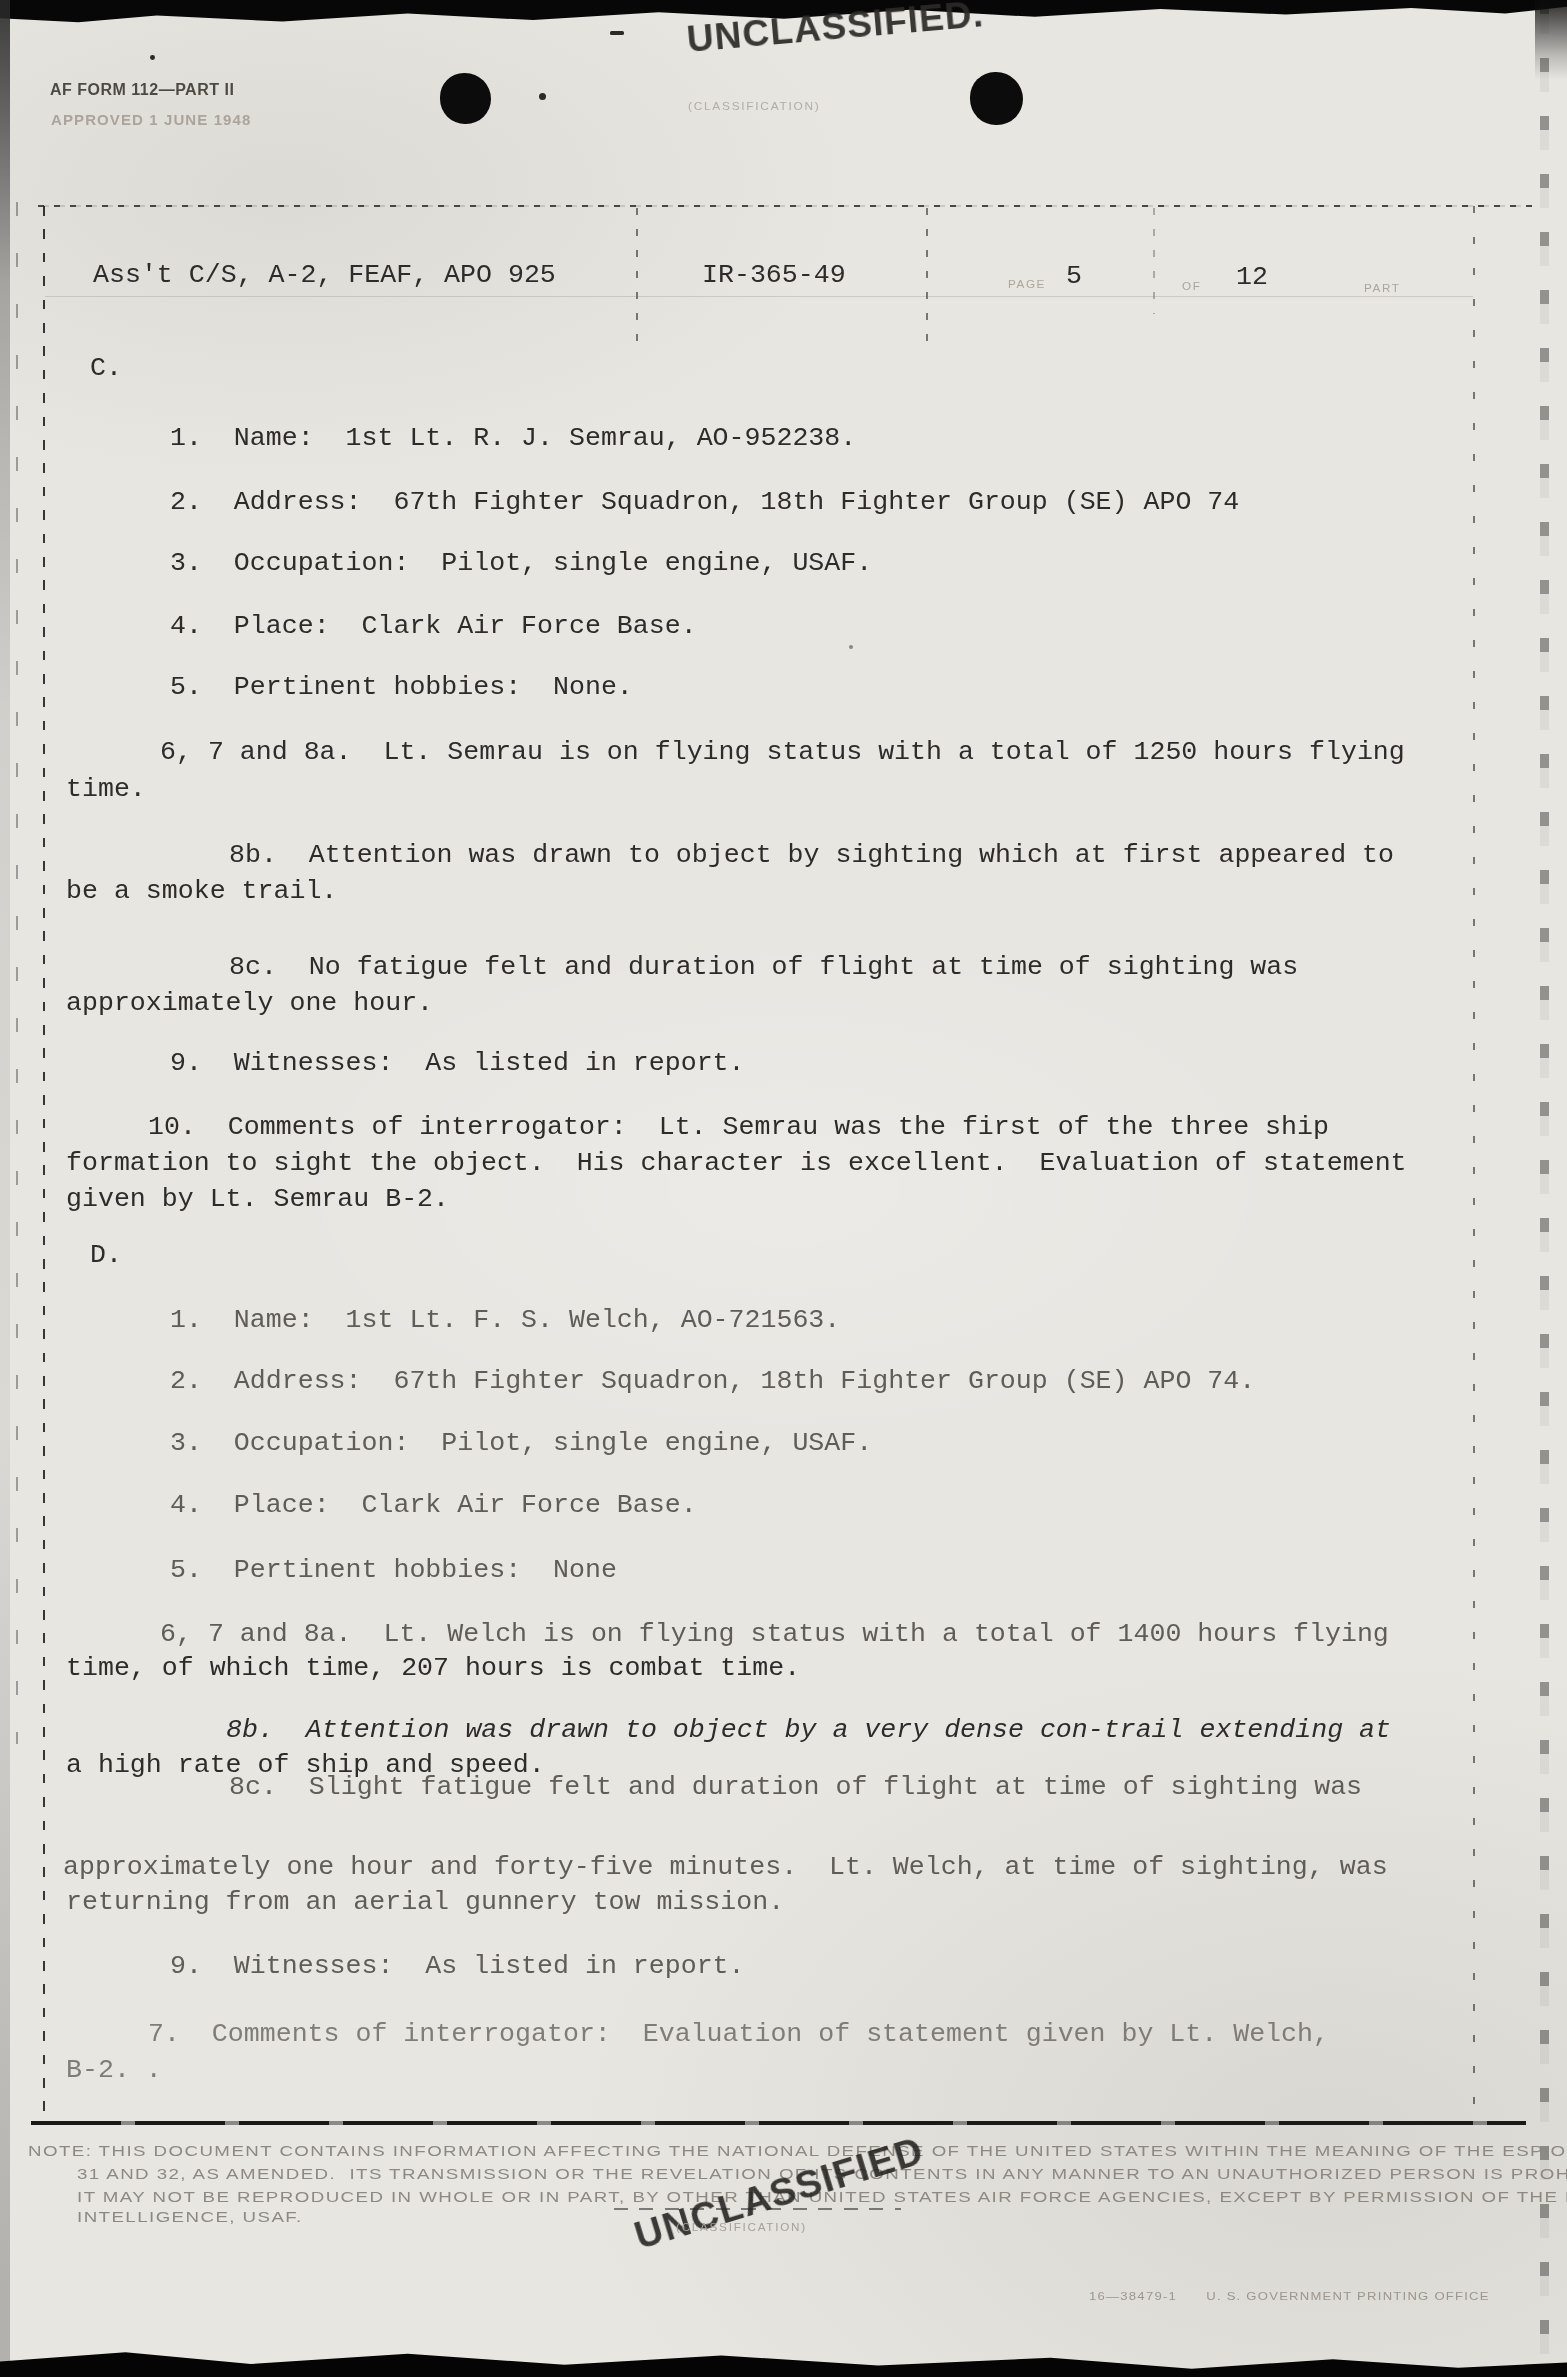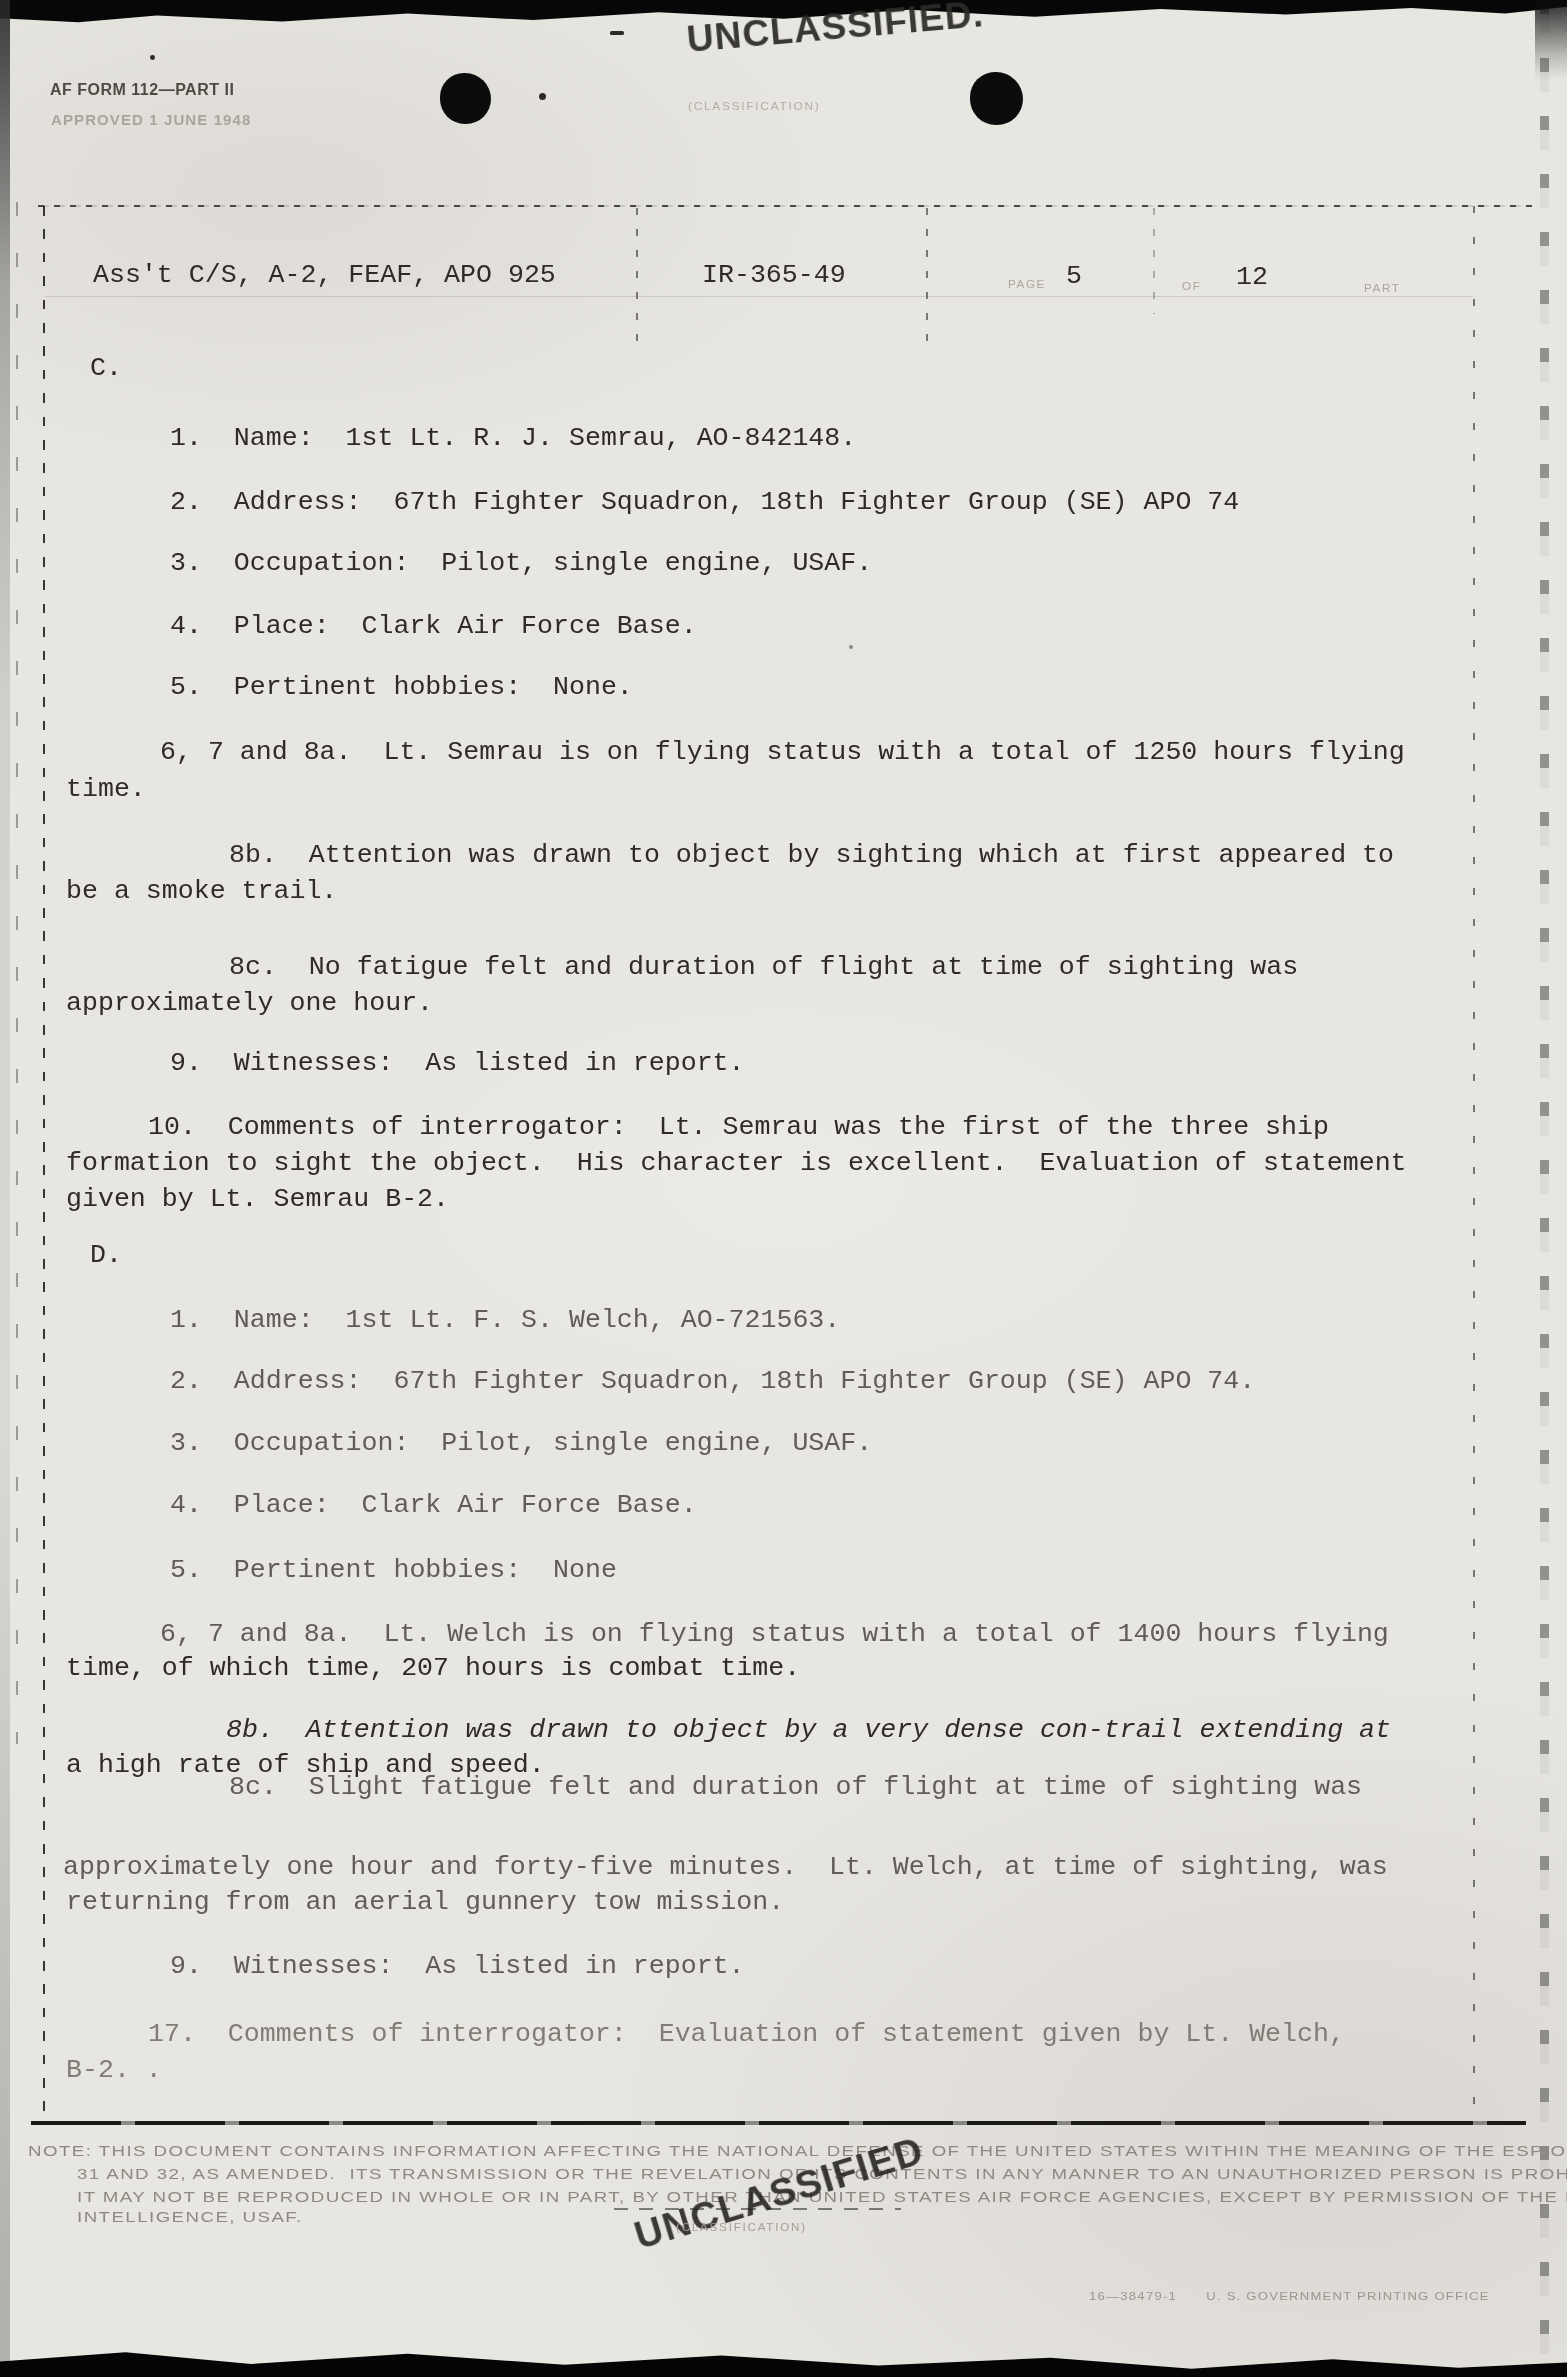--- a/index.html
+++ b/index.html
@@ -102,21 +102,21 @@
   <div class="typed" style="left:93px;top:262px;">Ass't C/S, A-2, FEAF, APO 925</div>
   <div class="typed" style="left:702px;top:262px;">IR-365-49</div>
   <div class="formlabel" style="left:987px;top:277px;margin-left:21px;">PAGE</div>
   <div class="typed" style="left:1066px;top:263px;">5</div>
   <div class="formlabel" style="left:1182px;top:279px;">OF</div>
   <div class="typed" style="left:1236px;top:264px;">12</div>
   <div class="formlabel" style="left:1364px;top:281px;">PART</div>
 
   <div id="typed-layer">
       <div class="typed" style="left: 90px; top: 355px;">C.</div>
-      <div class="typed" style="left: 170px; top: 425px;">1.  Name:  1st Lt. R. J. Semrau, AO-842148.</div>
+      <div class="typed" style="left: 170px; top: 425px;">1.  Name:  1st Lt. R. J. Semrau, AO-952238.</div>
       <div class="typed" style="left: 170px; top: 489px;">2.  Address:  67th Fighter Squadron, 18th Fighter Group (SE) APO 74</div>
       <div class="typed" style="left: 170px; top: 550px;">3.  Occupation:  Pilot, single engine, USAF.</div>
       <div class="typed" style="left: 170px; top: 613px;">4.  Place:  Clark Air Force Base.</div>
       <div class="typed" style="left: 170px; top: 674px;">5.  Pertinent hobbies:  None.</div>
       <div class="typed" style="left: 160px; top: 739px;">6, 7 and 8a.  Lt. Semrau is on flying status with a total of 1250 hours flying</div>
       <div class="typed" style="left: 66px; top: 776px;">time.</div>
       <div class="typed" style="left: 229px; top: 842px;">8b.  Attention was drawn to object by sighting which at first appeared to</div>
       <div class="typed" style="left: 66px; top: 878px;">be a smoke trail.</div>
       <div class="typed" style="left: 229px; top: 954px;">8c.  No fatigue felt and duration of flight at time of sighting was</div>
       <div class="typed" style="left: 66px; top: 990px;">approximately one hour.</div>
@@ -131,21 +131,21 @@
       <div class="typed f1" style="left: 170px; top: 1492px;">4.  Place:  Clark Air Force Base.</div>
       <div class="typed f1" style="left: 170px; top: 1557px;">5.  Pertinent hobbies:  None</div>
       <div class="typed f1" style="left: 160px; top: 1621px;">6, 7 and 8a.  Lt. Welch is on flying status with a total of 1400 hours flying</div>
       <div class="typed" style="left: 66px; top: 1655px;">time, of which time, 207 hours is combat time.</div>
       <div class="typed" style="left: 226px; top: 1717px; font-style: italic;">8b.  Attention was drawn to object by a very dense con-trail extending at</div>
       <div class="typed" style="left: 66px; top: 1752px;">a high rate of ship and speed.</div>
       <div class="typed f1" style="left: 229px; top: 1754px; margin-top: 20px;">8c.  Slight fatigue felt and duration of flight at time of sighting was</div>
       <div class="typed f1" style="left: 63px; top: 1854px;">approximately one hour and forty-five minutes.  Lt. Welch, at time of sighting, was</div>
       <div class="typed f1" style="left: 66px; top: 1889px;">returning from an aerial gunnery tow mission.</div>
       <div class="typed f1" style="left: 170px; top: 1953px;">9.  Witnesses:  As listed in report.</div>
-      <div class="typed f2" style="left: 148px; top: 2021px;">17.  Comments of interrogator:  Evaluation of statement given by Lt. Welch,</div>
+      <div class="typed f2" style="left: 148px; top: 2021px;">7.  Comments of interrogator:  Evaluation of statement given by Lt. Welch,</div>
       <div class="typed f2" style="left: 66px; top: 2057px;">B-2. .</div>
     </div>
 
   <div id="note-layer">
       <div class="note-line" style="left: 28px; top: 2143px;">NOTE: THIS DOCUMENT CONTAINS INFORMATION AFFECTING THE NATIONAL DEFENSE OF THE UNITED STATES WITHIN THE MEANING OF THE ESPIONAGE ACT, 50 U. S. C.—</div>
       <div class="note-line" style="left: 77px; top: 2166px;">31 AND 32, AS AMENDED.  ITS TRANSMISSION OR THE REVELATION OF ITS CONTENTS IN ANY MANNER TO AN UNAUTHORIZED PERSON IS PROHIBITED BY LAW.</div>
       <div class="note-line" style="left: 77px; top: 2189px;">IT MAY NOT BE REPRODUCED IN WHOLE OR IN PART, BY OTHER THAN UNITED STATES AIR FORCE AGENCIES, EXCEPT BY PERMISSION OF THE DIRECTOR OF</div>
       <div class="note-line" style="left: 77px; top: 2209px;">INTELLIGENCE, USAF.</div>
     </div>
   <div class="stamp-bottom">UNCLASSIFIED</div>

